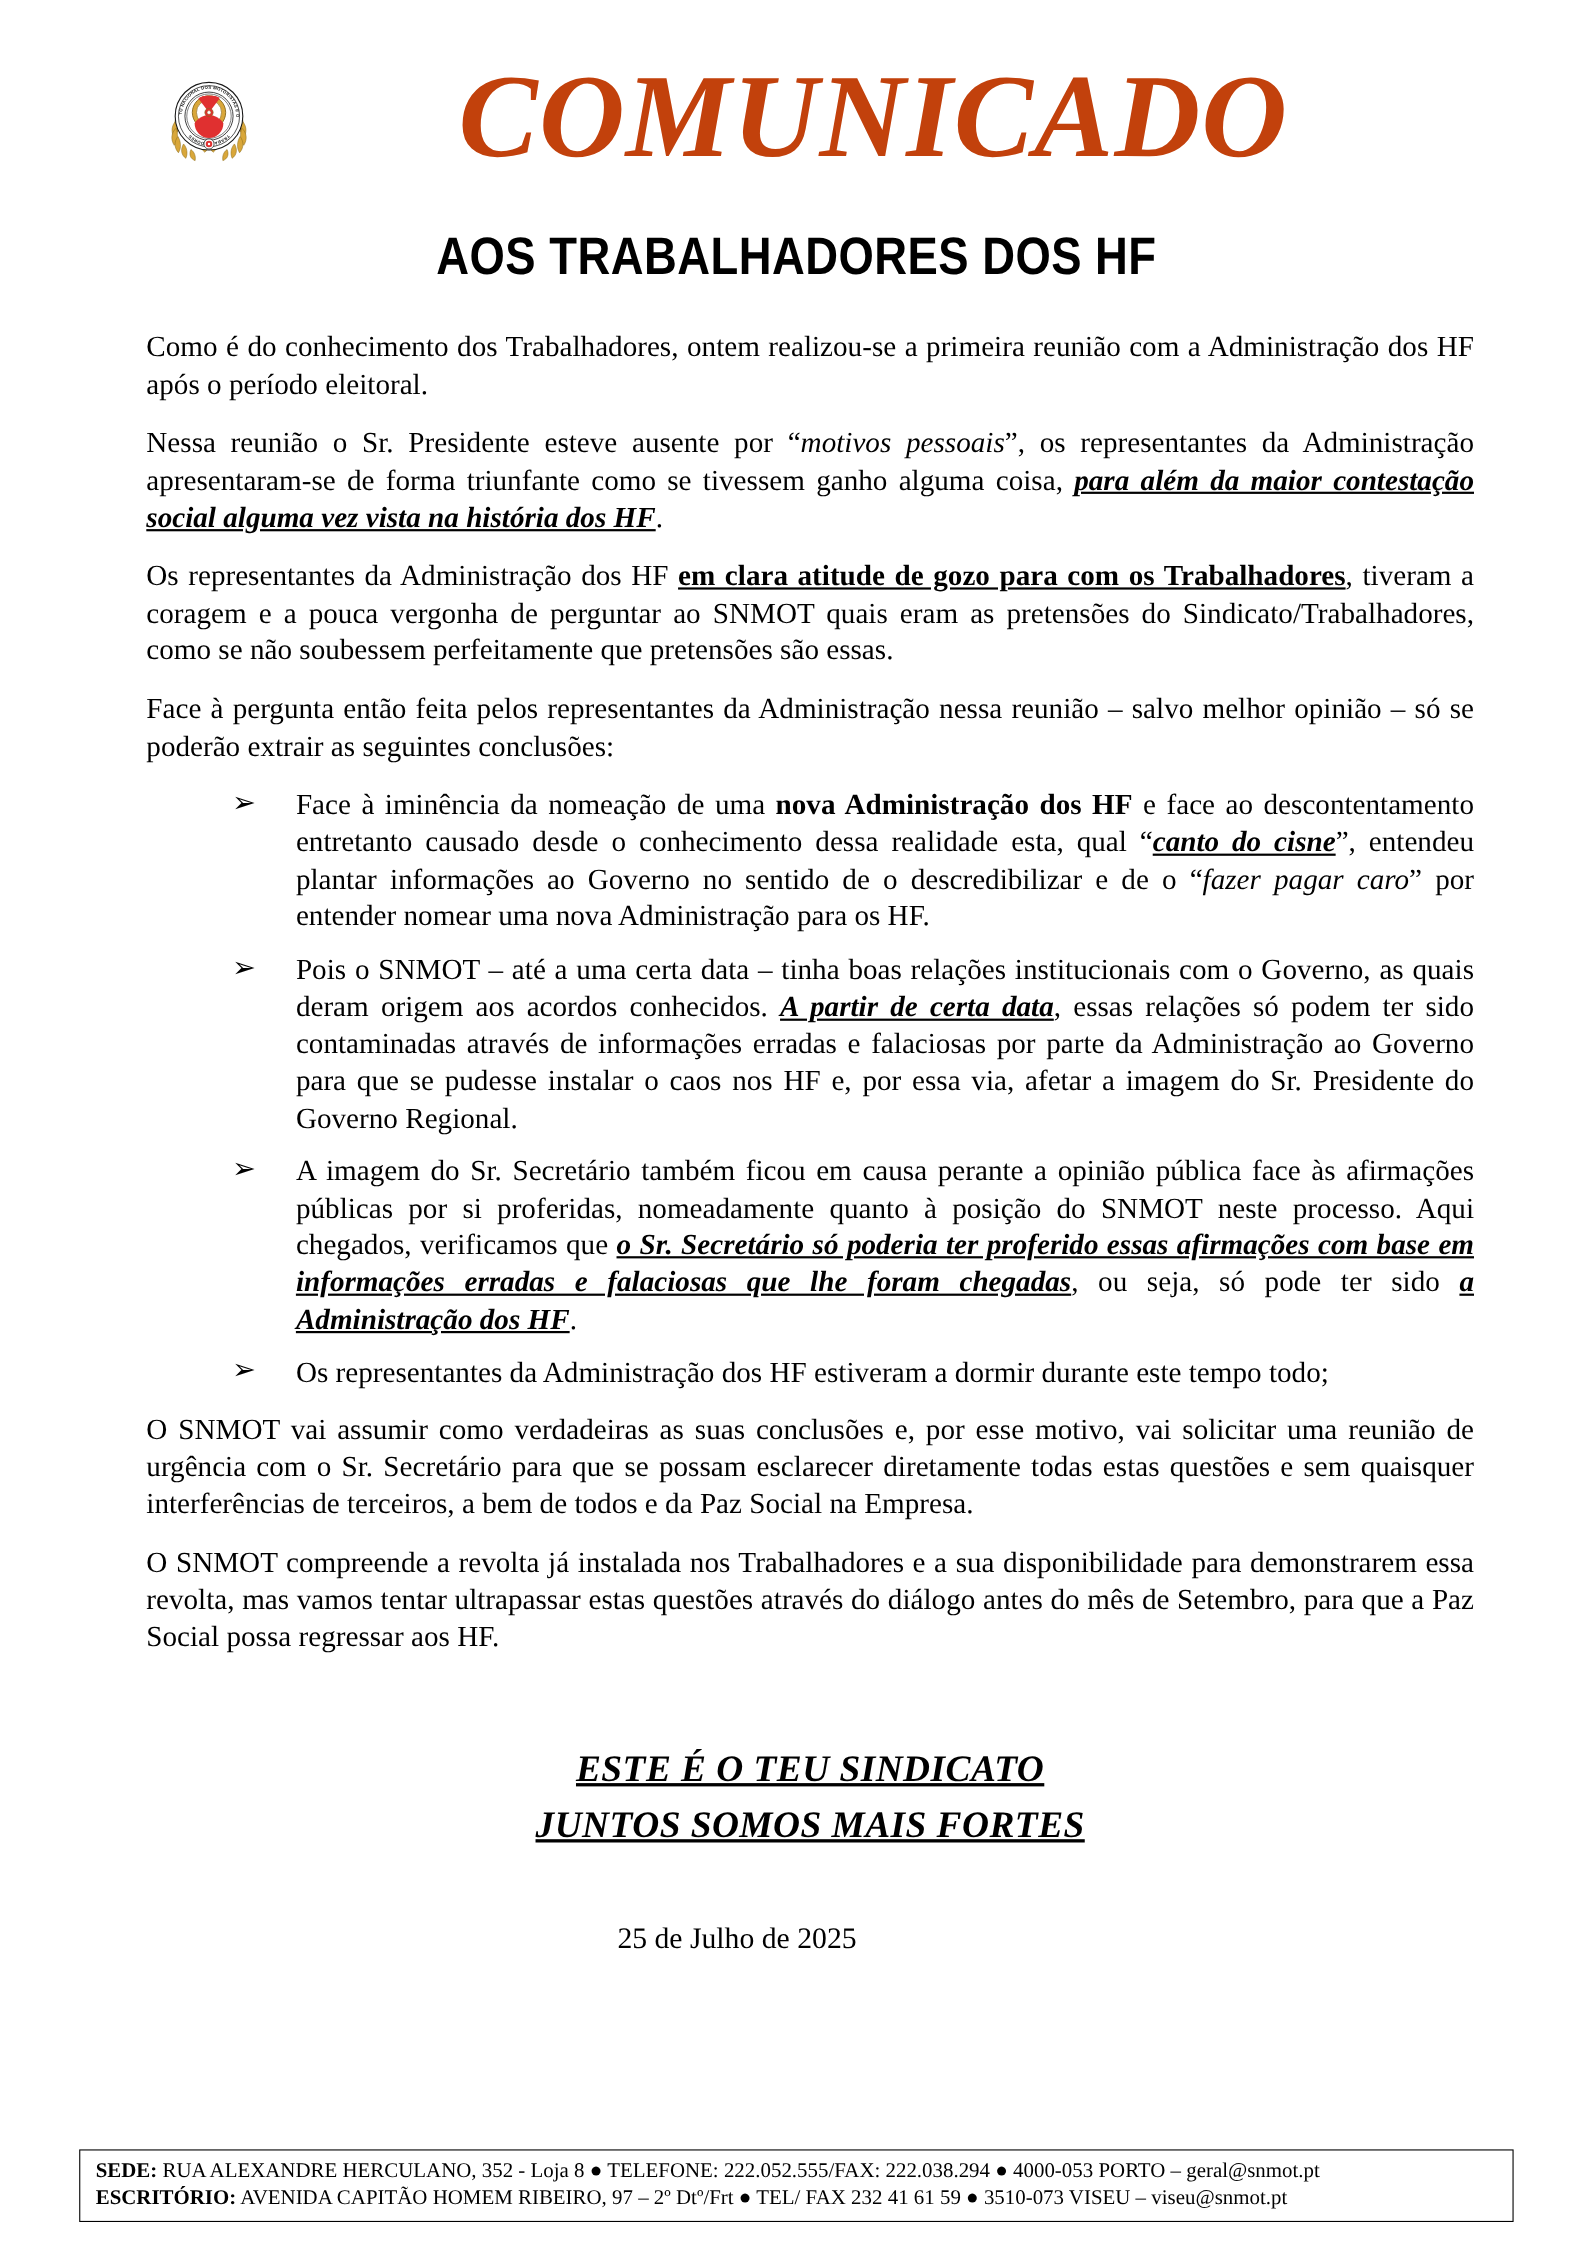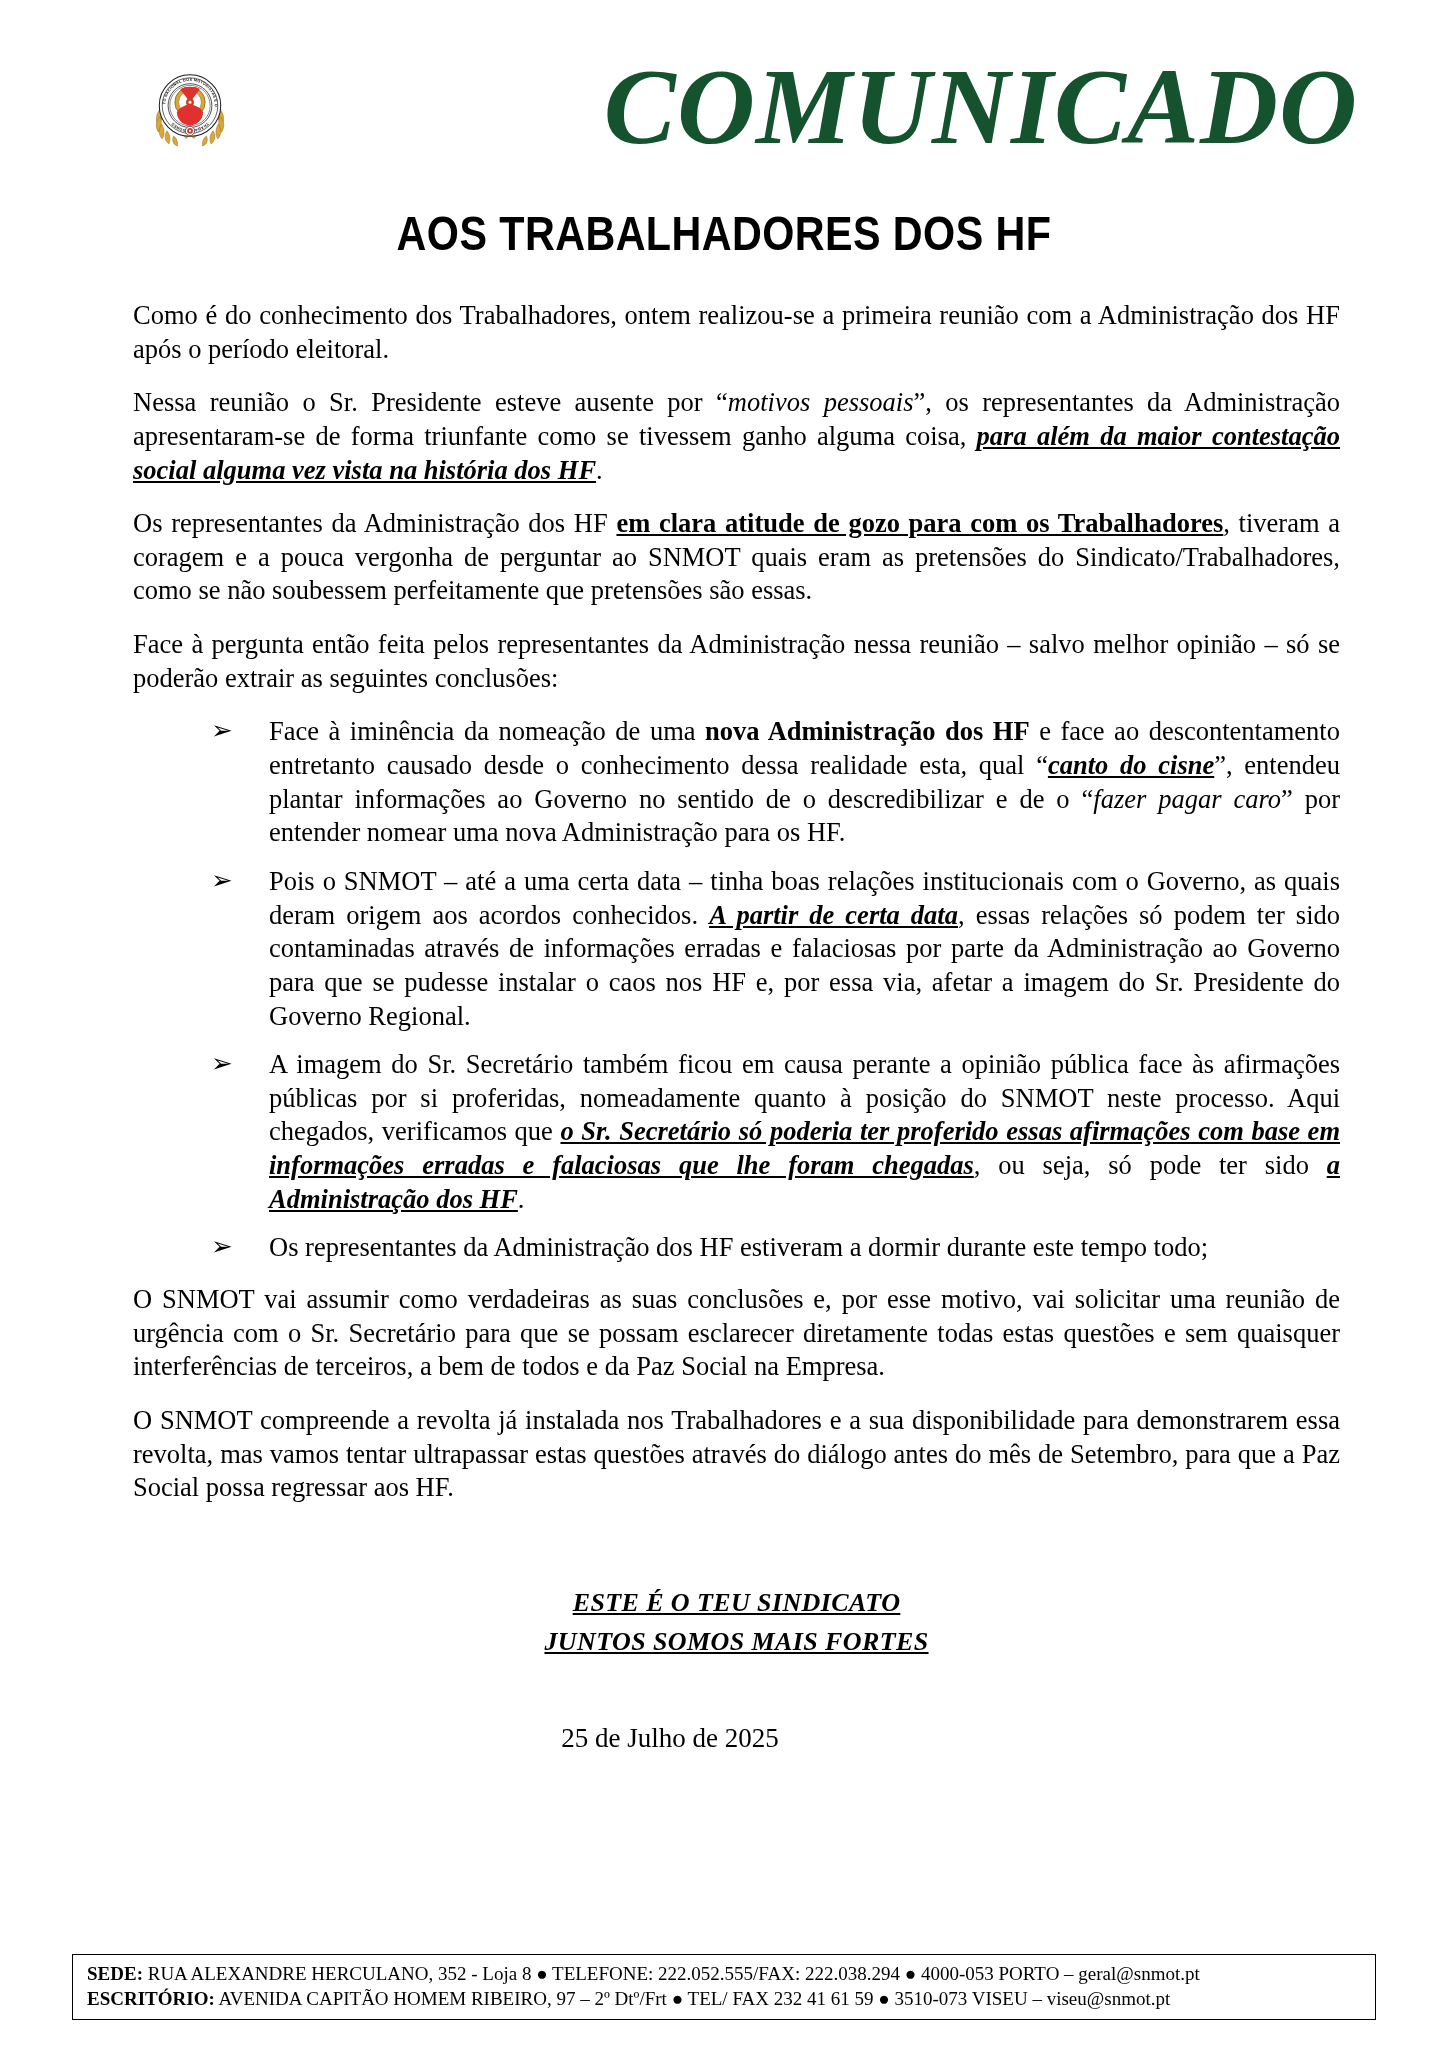--- a/index.html
+++ b/index.html
@@ -37,27 +37,27 @@
     min-width: 230px;
     display: flex;
     align-items: center;
     justify-content: center;
     padding-left: 150px;
     box-sizing: border-box;
   }
   .logo-svg { display: block; }
   .comunicado {
     flex: 1;
-    text-align: right;
+    text-align: center;
     font-family: "Liberation Serif", "DejaVu Serif", serif;
     font-weight: bold;
     font-style: italic;
     font-size: 108px;
     letter-spacing: 1px;
-    color: #14532d;
+    color: #c2410c;
     line-height: 1;
     padding-right: 90px;
     white-space: nowrap;
   }
 
   
   .main-title {
     text-align: center;
     font-family: "Liberation Sans Narrow", "Liberation Sans", sans-serif;
     font-weight: bold;
@@ -126,21 +126,21 @@
   }
 
   
   .slogan-block {
     text-align: center;
     margin: 78px 0 0 0;
   }
   .slogan-line {
     font-weight: bold;
     font-style: italic;
-    font-size: 26px;
+    font-size: 34px;
     text-decoration: underline;
     line-height: 1.5;
     letter-spacing: 0.4px;
   }
 
   
   .date-line {
     text-align: center;
     font-size: 27px;
     margin: 62px 108px 0 0;

